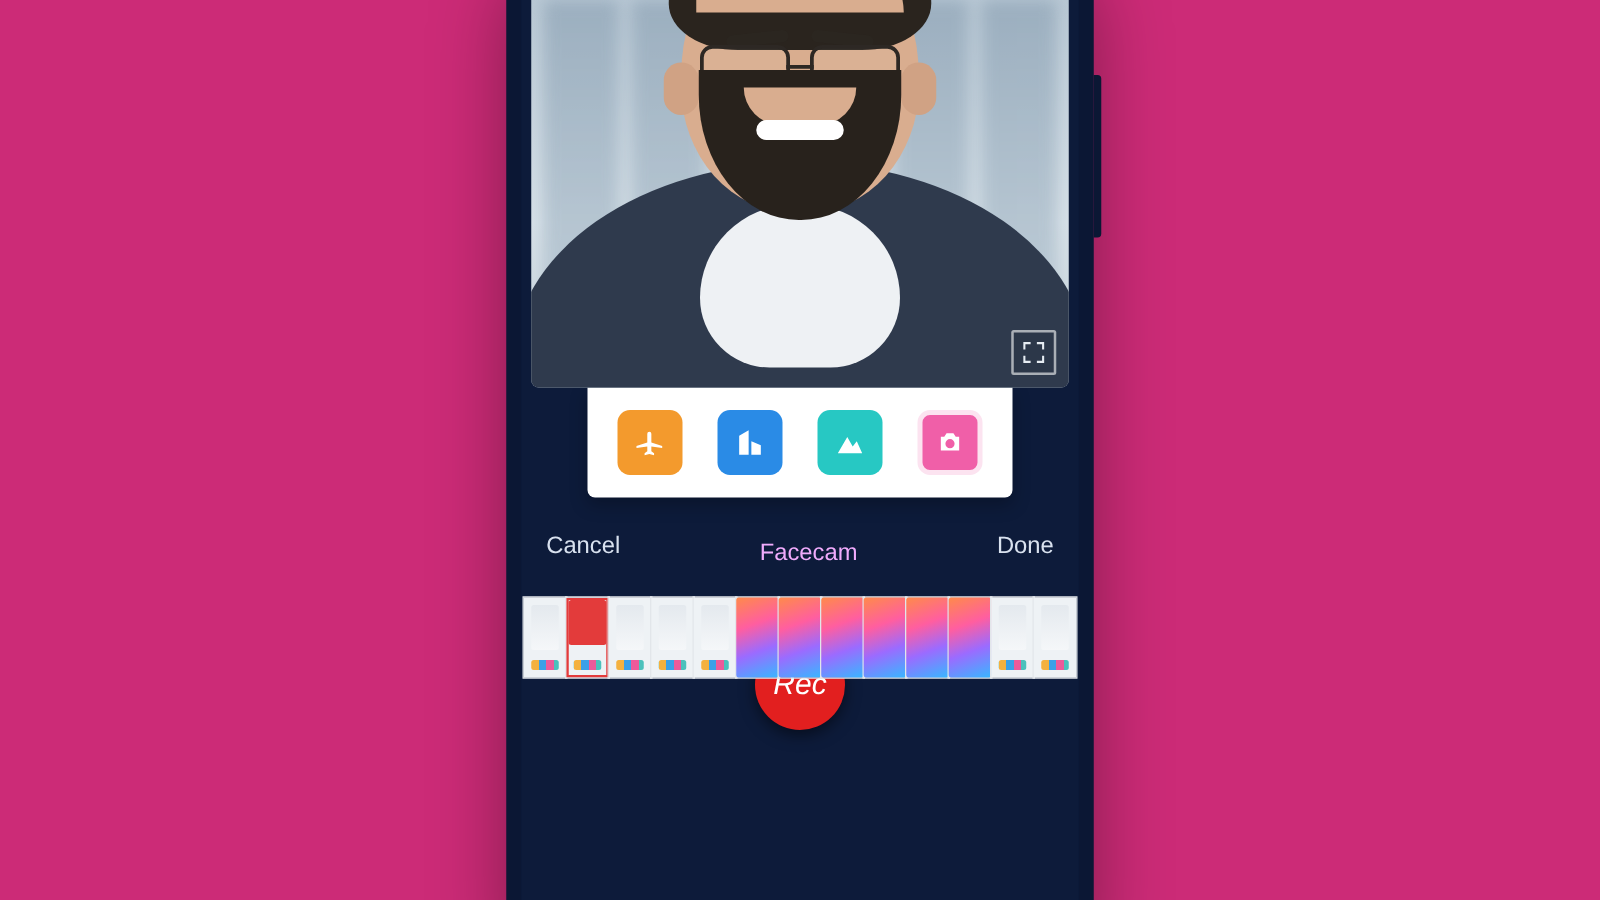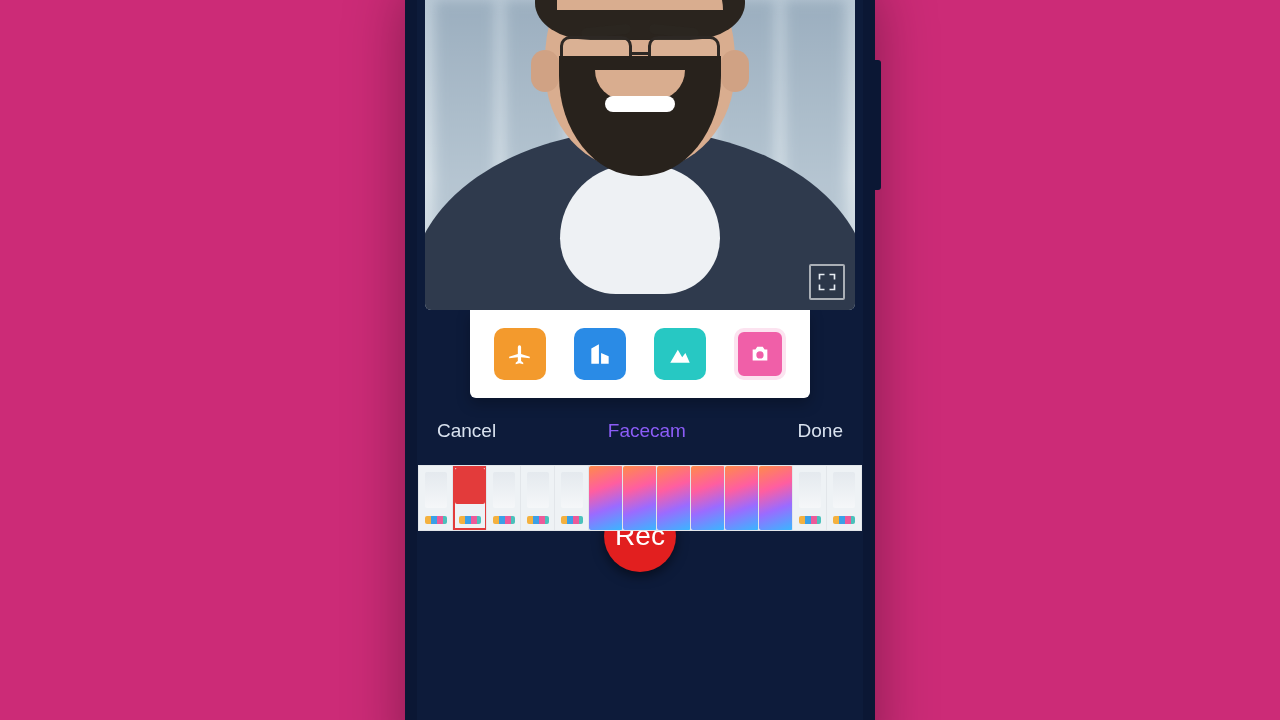--- a/index.html
+++ b/index.html
@@ -34,39 +34,39 @@
   .tray{align-self:center;margin-top:0;background:#fff;border-radius:0 0 6px 6px;padding:18px 24px;display:flex;gap:28px;box-shadow:0 6px 14px rgba(0,0,0,.25);}
   .tile{width:52px;height:52px;border-radius:10px;display:flex;align-items:center;justify-content:center;cursor:pointer;}
   .tile svg{fill:#fff;}
   .t-orange{background:#f39a2d;}
   .t-blue{background:#2a8be6;}
   .t-teal{background:#27c8c3;}
   .t-pink{background:#f05fa8;border:4px solid #fce3f0;box-sizing:border-box;}
   .t-pink svg{width:22px;height:22px;}
   
   .hdr{display:flex;align-items:center;justify-content:space-between;padding:22px 20px;color:#d9e2ef;font-size:19px;}
-  .hdr .title{color:#8b5cf6;}
+  .hdr .title{color:#f0abfc;margin-top:12px;}
   .hdr .btn{cursor:pointer;}
   
   .row-toggle{display:flex;align-items:center;justify-content:space-between;padding:14px 20px;border-top:1px solid rgba(255,255,255,.05);}
   .row-toggle span{color:#7f8ea6;font-size:18px;}
   .switch{width:52px;height:28px;background:#5b6576;border-radius:14px;position:relative;cursor:pointer;}
   .knob{position:absolute;top:-2px;left:-2px;width:32px;height:32px;background:#fff;border-radius:50%;box-shadow:0 1px 3px rgba(0,0,0,.4);}
   
   .timeline{height:64px;display:flex;background:#fff;margin:2px 2px 0;}
   .clip{flex:1;position:relative;background:#eef2f5;outline:1px solid #e2e6ea;}
   .clip::before{content:"";position:absolute;inset:6px 6px 22px 6px;background:linear-gradient(180deg,#e4e9ee,#f5f7f9);border-radius:2px;}
   .clip::after{content:"";position:absolute;left:6px;right:6px;bottom:6px;height:8px;background:repeating-linear-gradient(90deg,#f4b13f 0 6px,#3aa0e8 6px 12px,#ed5a9a 12px 18px,#4bc1bc 18px 24px);border-radius:2px;}
   .clip.grad::before{background:linear-gradient(160deg,#ff8a4b 0%,#ff5ea0 35%,#9b6bff 65%,#38b7ff 100%);inset:0;}
   .clip.grad::after{display:none;}
   .clip.sel{box-shadow:inset 0 0 0 2px #e33b3b;}
   .clip.sel::before{background:#e33b3b;inset:2px 2px 26px 2px;}
   
   .recwrap{flex:1;display:flex;align-items:flex-start;justify-content:center;padding-top:0;}
-  .rec{margin-top:-30px;width:72px;height:72px;border-radius:50%;background:#e21f1f;color:#fff;display:flex;align-items:center;justify-content:center;font-size:28px;font-weight:500;box-shadow:0 4px 12px rgba(0,0,0,.5);cursor:pointer;}
+  .rec{margin-top:-30px;width:72px;height:72px;border-radius:50%;background:#e21f1f;color:#fff;display:flex;align-items:center;justify-content:center;font-size:24px;font-weight:500;box-shadow:0 4px 12px rgba(0,0,0,.5);cursor:pointer;font-style:italic;}
 </style>
 </head>
 <body>
 
 <div class="stage">
   <div class="phone">
     <div class="screen">
 
       <div class="preview">
         <div class="office-blur">

